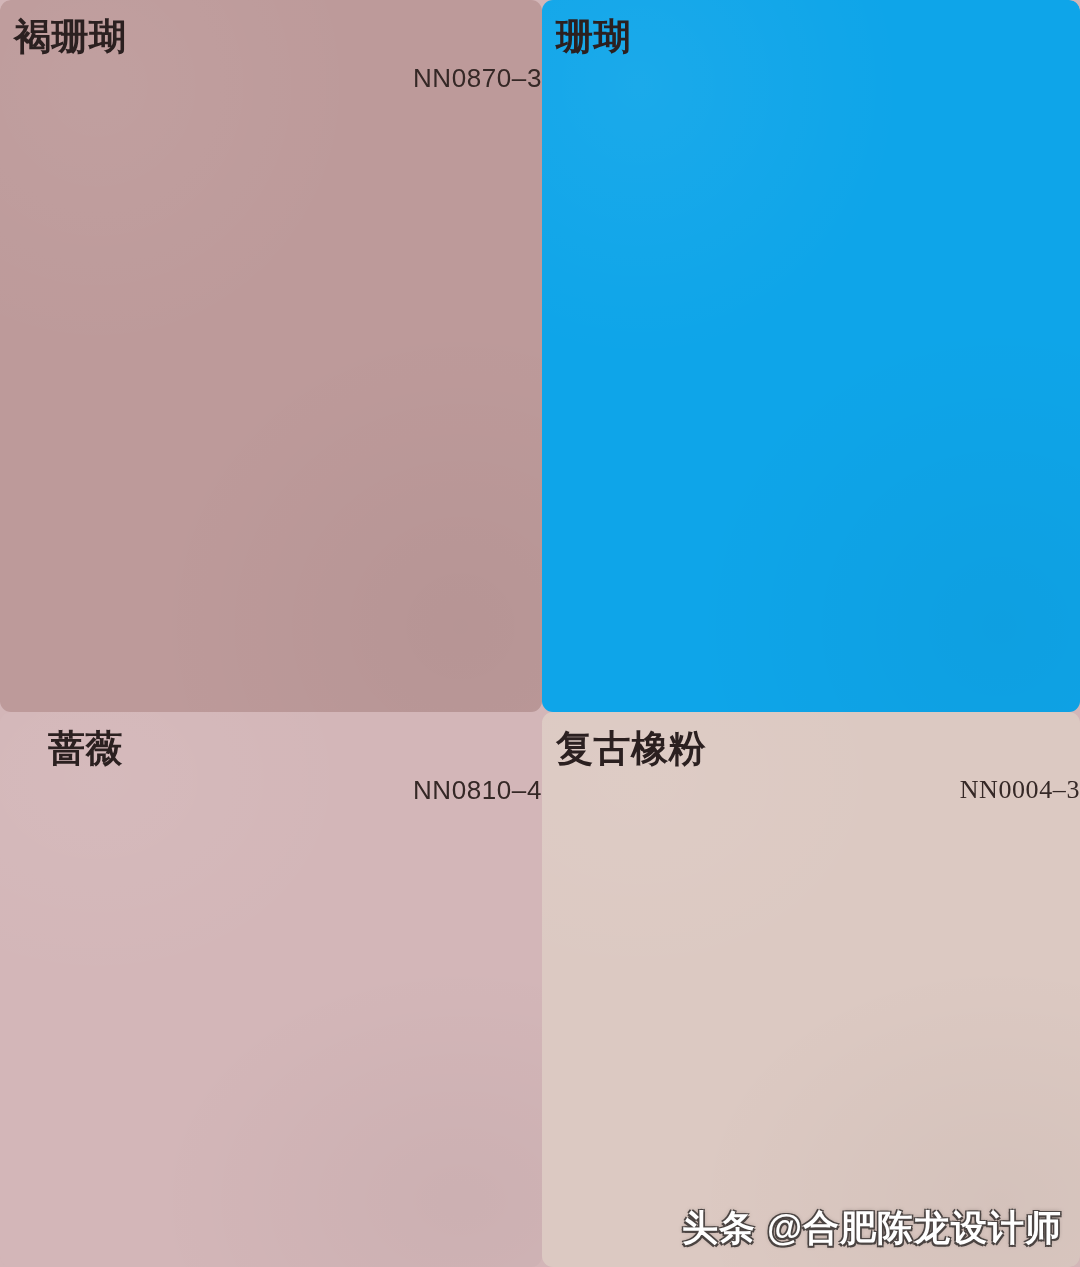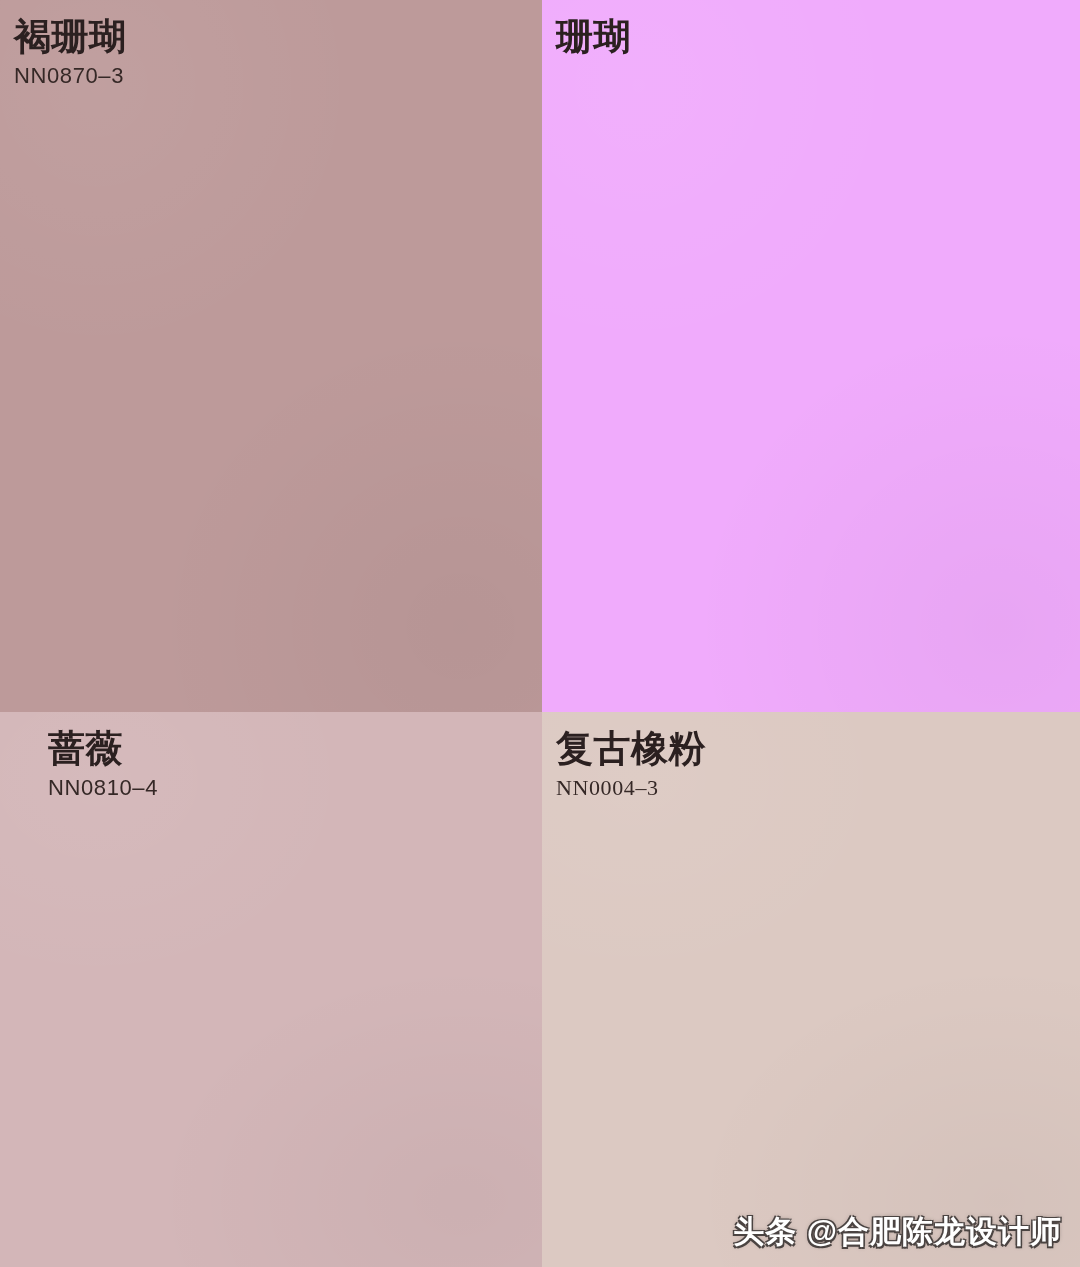--- a/index.html
+++ b/index.html
@@ -1,15 +1,15 @@
 <!DOCTYPE html>
 <html><head>
 <meta charset="utf-8">
 <style>
-  * { margin: 0; padding: 0; box-sizing: border-box; }
+  * { margin: 0; padding: 0; box-sizing: border-box; border-radius: 11px; }
 
   html, body {
     width: 1080px;
     height: 1267px;
     overflow: hidden;
     background: #d3b6b8;
     font-family: "Liberation Sans", "DejaVu Sans", sans-serif;
   }
 
   #palette-grid {
@@ -49,34 +49,35 @@
     font-weight: 700;
     line-height: 1.12;
     letter-spacing: 0.5px;
     color: #2b2020;
     white-space: nowrap;
   }
 
   .swatch-code {
     display: block;
     margin-top: 7px;
-    font-size: 22px;
+    font-size: 26px;
     font-weight: 400;
     line-height: 1.1;
     letter-spacing: 0.6px;
     color: #352826;
     white-space: nowrap;
+    text-align: right;
   }
 
   #watermark {
     position: absolute;
     right: 18px;
     bottom: 14px;
     z-index: 5;
-    font-size: 31px;
+    font-size: 36px;
     font-weight: 700;
     letter-spacing: 1px;
     color: #ffffff;
     white-space: nowrap;
     text-shadow:
       -1.5px -1.5px 0 #4b4442,
        1.5px -1.5px 0 #4b4442,
       -1.5px  1.5px 0 #4b4442,
        1.5px  1.5px 0 #4b4442,
        0 0 4px rgba(60,52,50,0.55);
@@ -87,21 +88,21 @@
 
 <div id="palette-grid">
 
   <div class="swatch" id="swatch-0" style="background-color: rgb(189, 154, 154);">
     <div class="swatch-text">
       <span class="swatch-name">褐珊瑚</span>
       <span class="swatch-code">NN0870–3</span>
     </div>
   </div>
 
-  <div class="swatch" id="swatch-1" style="background-color: #f0abfc;">
+  <div class="swatch" id="swatch-1" style="background-color: #0ea5e9;">
     <div class="swatch-text">
       <span class="swatch-name">珊瑚</span>
     </div>
   </div>
 
   <div class="swatch" id="swatch-2" style="background-color: rgb(211, 182, 184); padding-left: 48px;">
     <div class="swatch-text">
       <span class="swatch-name">蔷薇</span>
       <span class="swatch-code">NN0810–4</span>
     </div>

